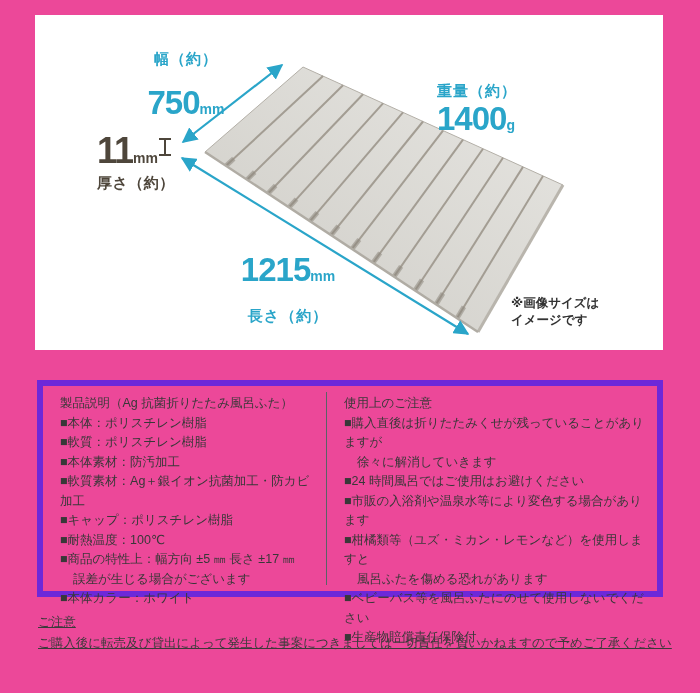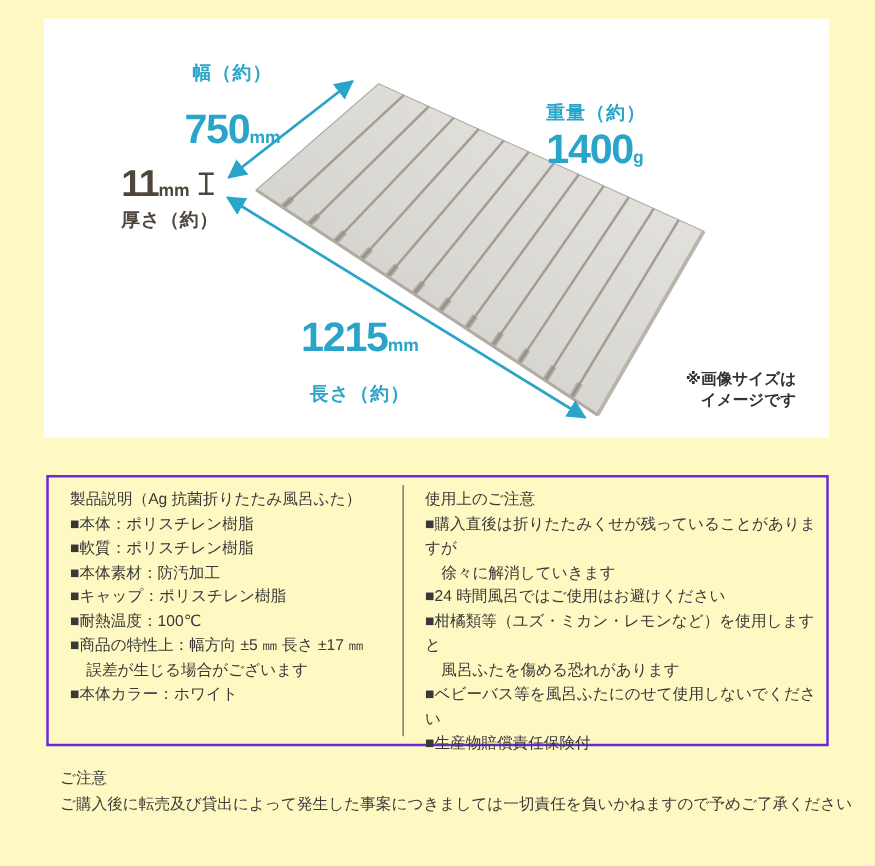--- a/index.html
+++ b/index.html
@@ -1,54 +1,54 @@
 <!DOCTYPE html>
 <html><head>
 <meta charset="utf-8">
 <style>
   html,body{margin:0;padding:0;}
   body{font-family:"Liberation Sans","DejaVu Sans",sans-serif;}
-  .page{position:relative;width:700px;height:693px;background:#fef9c3;overflow:hidden;}
+  .page{position:relative;width:700px;height:693px;background:#ec4899;overflow:hidden;}
 
   
   .photo-panel{position:absolute;left:35px;top:15px;width:628px;height:335px;background:#ffffff;}
   .photo-panel svg{position:absolute;left:0;top:0;}
 
   .dim{position:absolute;line-height:1;}
   .dim .lbl{font-weight:bold;font-size:15px;letter-spacing:1px;}
   .dim .big{font-weight:bold;font-size:33px;letter-spacing:-1px;}
   .dim .unit{font-weight:bold;font-size:14px;letter-spacing:0;}
   .teal{color:#2aa5c9;}
   .brown{color:#4e463b;}
 
   .width-dim{left:90px;top:36px;width:122px;text-align:center;}
   .width-dim .val{margin-top:20px;}
   .weight-dim{left:402px;top:68px;width:122px;text-align:left;}
   .weight-dim .val{margin-top:4px;}
   .thick-dim{left:62px;top:118px;text-align:left;}
-  .thick-dim .big{font-size:30px;}
+  .thick-dim .big{font-size:36px;}
   .thick-dim .lbl{margin-top:6px;letter-spacing:0.5px;}
   .length-dim{left:192px;top:238px;width:122px;text-align:center;}
   .length-dim .lbl{margin-top:22px;}
 
-  .img-note{position:absolute;left:476px;top:280px;width:126px;text-align:right;
+  .img-note{position:absolute;left:476px;top:280px;width:126px;text-align:left;
             font-size:12.5px;font-weight:bold;color:#333;line-height:17px;}
 
   
   .info-box{position:absolute;left:37px;top:380px;width:626px;height:217px;
-            border:2px solid #6d28d9;box-sizing:border-box;display:flex;}
+            border:6px solid #6d28d9;box-sizing:border-box;display:flex;}
   .info-col{font-size:12.5px;line-height:19.5px;color:#383838;}
   .info-col .title{font-weight:normal;}
   .col-left{width:283px;box-sizing:border-box;padding:8px 10px 0 17px;}
   .col-divider{width:1px;background:#5b6266;margin:6px 0;}
   .col-right{flex:1;box-sizing:border-box;padding:8px 8px 0 17px;}
   .line.indent{padding-left:13px;}
 
   
-  .footer-note{position:absolute;left:48px;top:612px;font-size:12.5px;line-height:21px;color:#3b3b3b;}
+  .footer-note{position:absolute;left:38px;top:612px;font-size:12.5px;line-height:21px;color:#3b3b3b;text-decoration:underline;}
 </style>
 </head>
 <body>
 
 <div class="page">
 
   <div class="photo-panel">
 
     <svg width="628" height="335" viewBox="0 0 628 335">
       <defs>
@@ -133,32 +133,34 @@
       <div>イメージです</div>
     </div>
   </div>
 
   <div class="info-box">
     <div class="info-col col-left">
       <div class="title">製品説明（Ag 抗菌折りたたみ風呂ふた）</div>
       <div class="line">■本体：ポリスチレン樹脂</div>
       <div class="line">■軟質：ポリスチレン樹脂</div>
       <div class="line">■本体素材：防汚加工</div>
+      <div class="line">■軟質素材：Ag＋銀イオン抗菌加工・防カビ加工</div>
       <div class="line">■キャップ：ポリスチレン樹脂</div>
       <div class="line">■耐熱温度：100℃</div>
       <div class="line">■商品の特性上：幅方向 ±5 ㎜ 長さ ±17 ㎜</div>
       <div class="line indent">誤差が生じる場合がございます</div>
       <div class="line">■本体カラー：ホワイト</div>
     </div>
     <div class="col-divider"></div>
     <div class="info-col col-right">
       <div class="title">使用上のご注意</div>
       <div class="line">■購入直後は折りたたみくせが残っていることがありますが</div>
       <div class="line indent">徐々に解消していきます</div>
       <div class="line">■24 時間風呂ではご使用はお避けください</div>
+      <div class="line">■市販の入浴剤や温泉水等により変色する場合があります</div>
       <div class="line">■柑橘類等（ユズ・ミカン・レモンなど）を使用しますと</div>
       <div class="line indent">風呂ふたを傷める恐れがあります</div>
       <div class="line">■ベビーバス等を風呂ふたにのせて使用しないでください</div>
       <div class="line">■生産物賠償責任保険付</div>
     </div>
   </div>
 
   <div class="footer-note">
     <div>ご注意</div>
     <div>ご購入後に転売及び貸出によって発生した事案につきましては一切責任を負いかねますので予めご了承ください</div>

